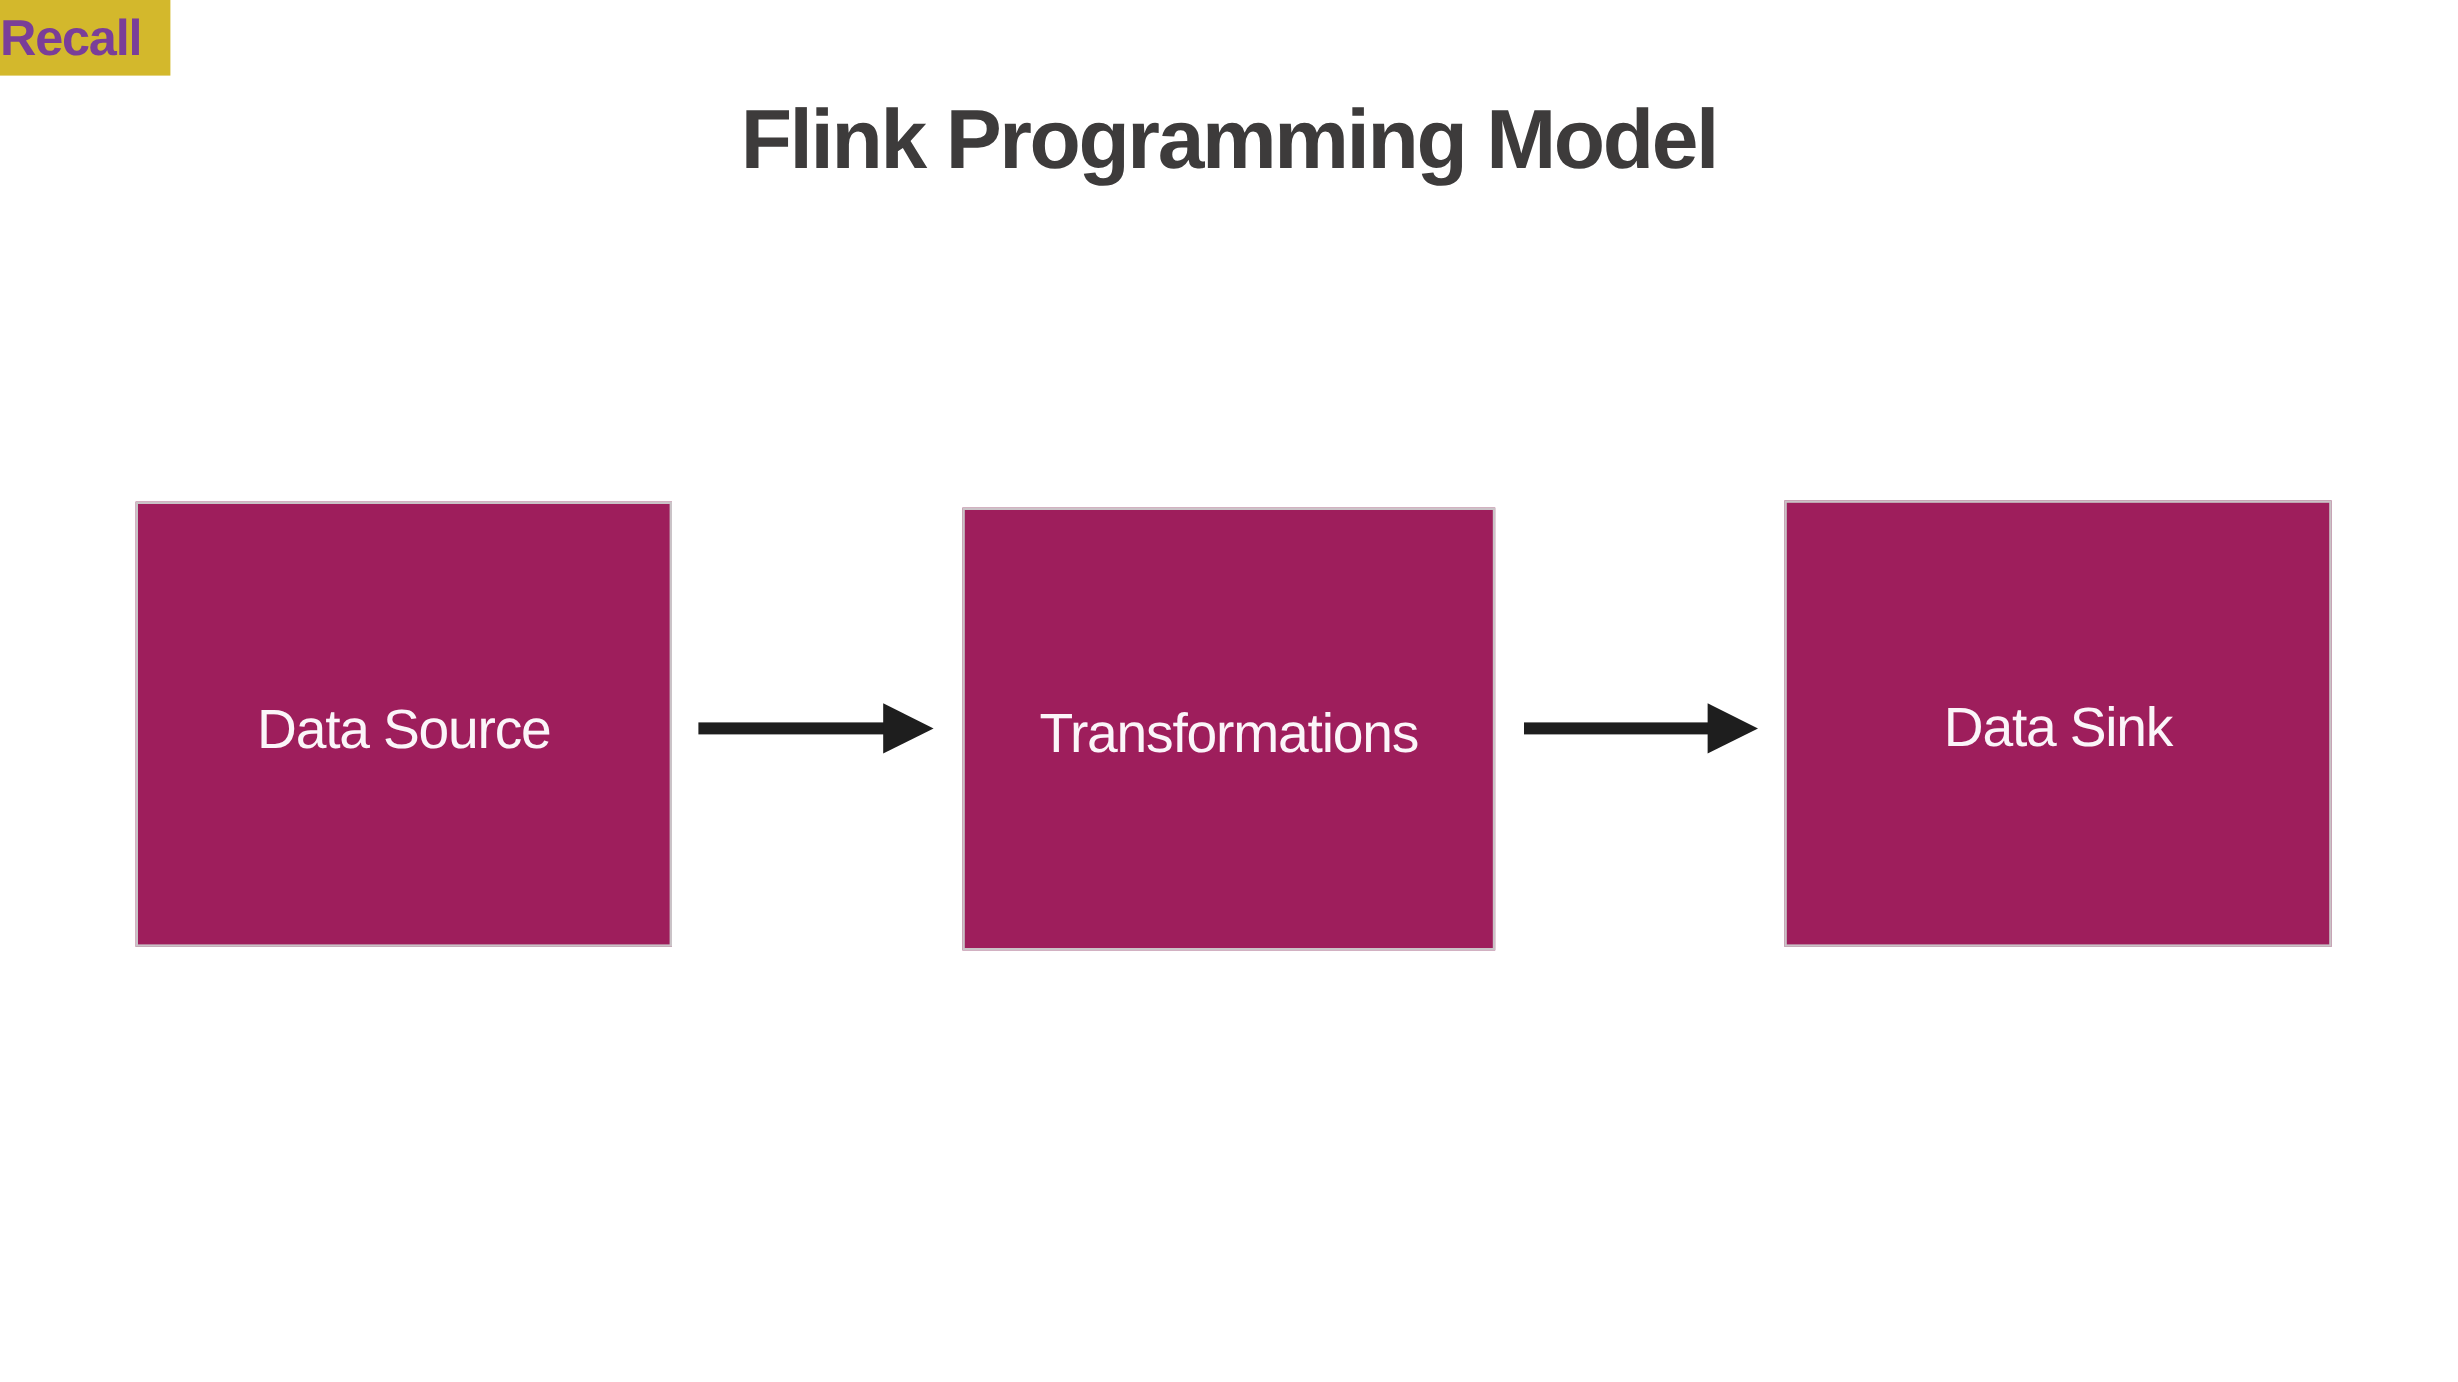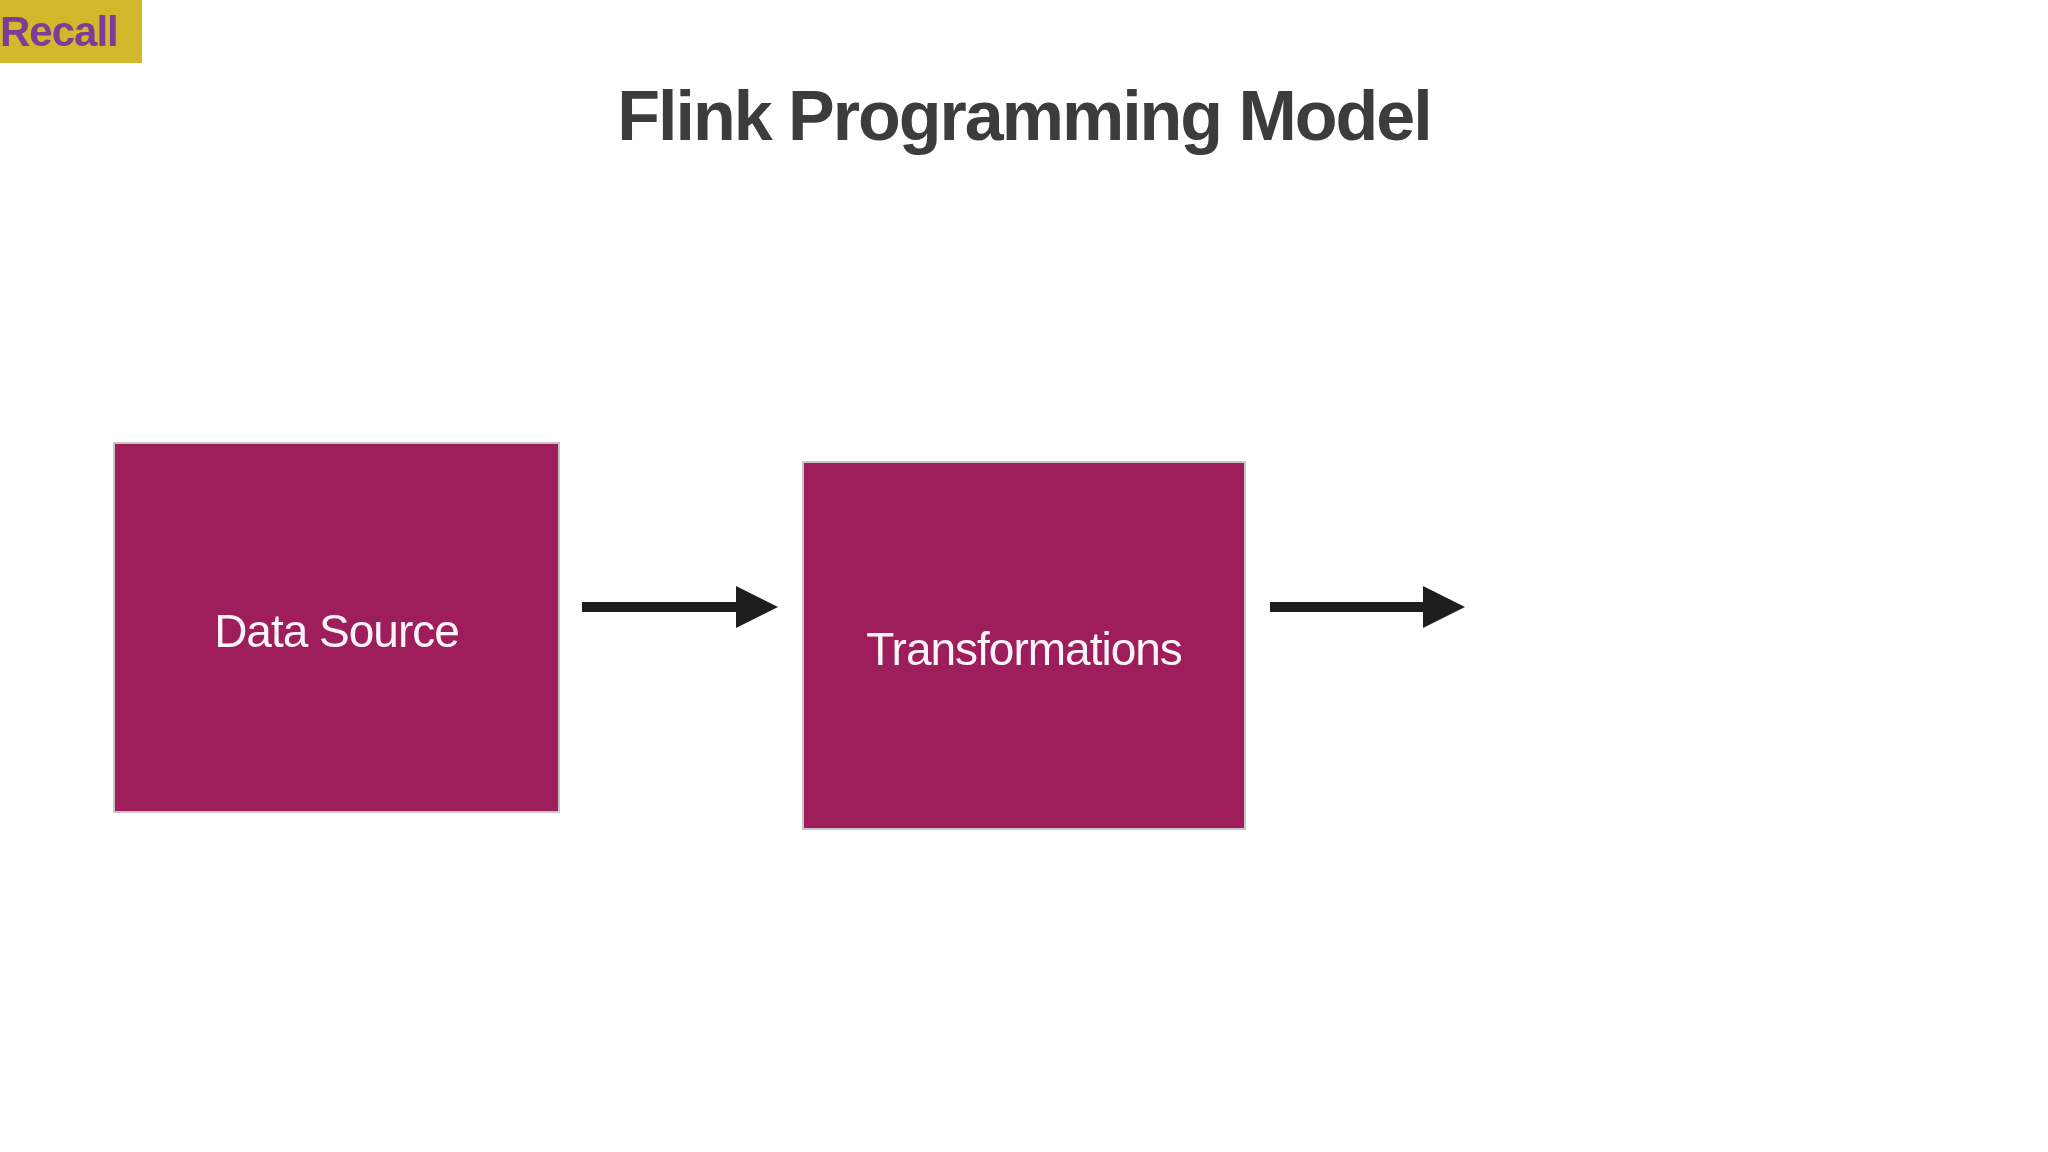--- a/index.html
+++ b/index.html
@@ -57,22 +57,22 @@
     align-items: center;
     justify-content: center;
   }
   .node .node-label {
     color: var(--label-color, #fbf5f9);
     font-size: 46px;
     letter-spacing: -1px;
     white-space: nowrap;
     padding-top: 6px; 
   }
-  .node-1 { left: 113px;  top: 418px; width: 447px; height: 371px; margin-top: 24px; }
-  .node-2 { left: 802px;  top: 423px; width: 444px; height: 369px; margin-top: 38px; }
+  .node-1 { left: 113px;  top: 418px; width: 447px; height: 371px; }
+  .node-2 { left: 802px;  top: 423px; width: 444px; height: 369px; }
   .node-3 { left: 1487px; top: 417px; width: 456px; height: 372px; }
 
   
   .arrow-shaft {
     position: absolute;
     height: 10px;
     background: var(--arrow-color, #1e1e1e);
   }
   .arrow-head {
     position: absolute;
@@ -109,14 +109,17 @@
 
   <div class="node node-2">
     <span class="node-label">Transformations</span>
   </div>
 
   <div class="arrow arrow-2">
     <div class="arrow-shaft"></div>
     <div class="arrow-head"></div>
   </div>
 
+  <div class="node node-3">
+    <span class="node-label">Data Sink</span>
+  </div>
 
 </div>
 
 </body></html>

